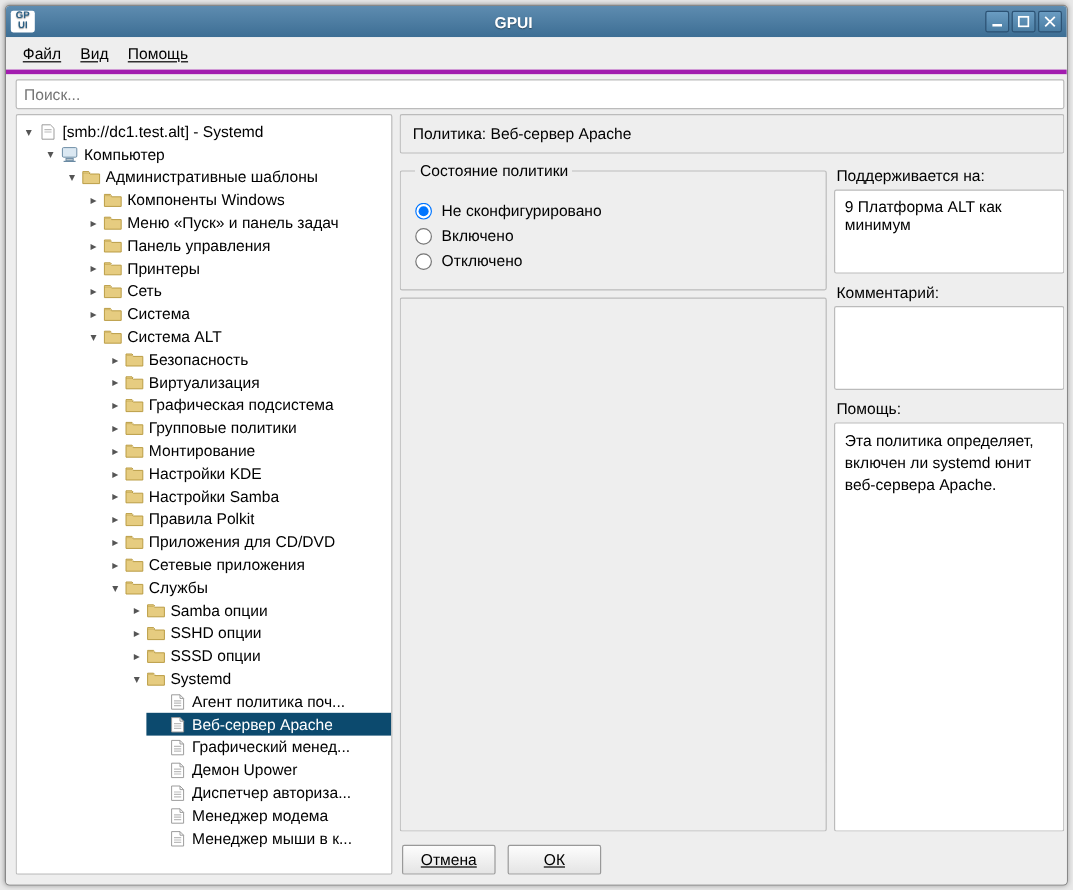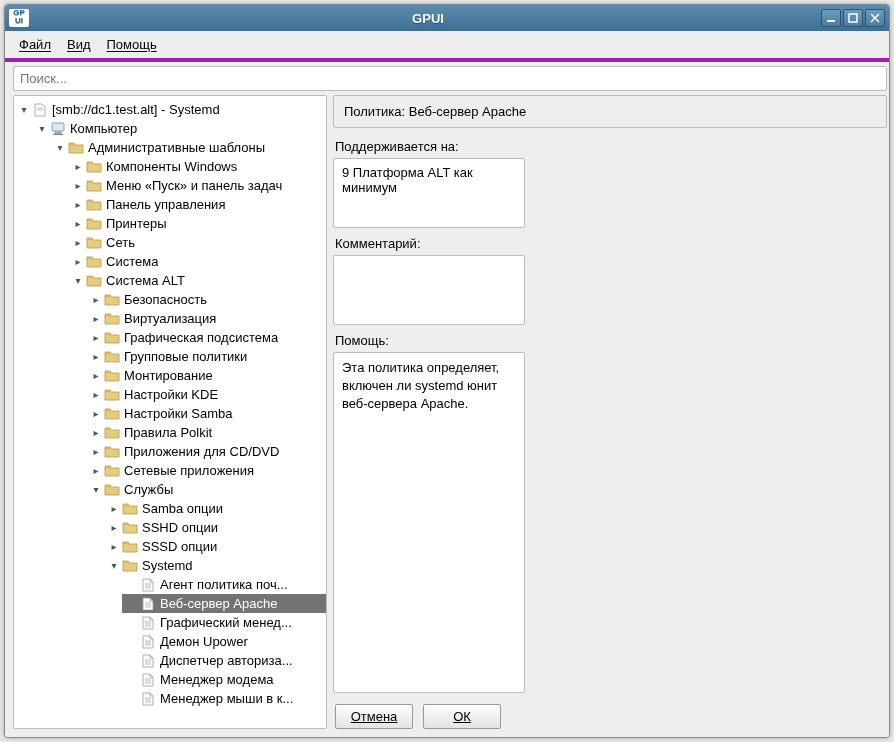--- a/index.html
+++ b/index.html
@@ -36,21 +36,21 @@
 .label-sm { padding: 4px 2px 0 2px; }
 .placeholder-box { flex:1; border:1px solid #bbb; border-radius:2px; background:#eeeeee; }
 .button-row { display: flex; gap: 10px; padding: 4px 2px 0 2px; }
 .btn { min-width: 78px; padding: 4px 14px; background: linear-gradient(#fdfdfd,#e4e4e4); border: 1px solid #999; border-radius: 2px; text-align: center; cursor: default; }
 .btn span.ul { text-decoration: underline; }
 
 .tree { list-style: none; }
 .tree ul { list-style: none; padding-left: 18px; }
 .tree li { white-space: nowrap; }
 .row { display: flex; align-items: center; height: 19px; padding-left: 4px; cursor: default; }
-.row.selected { background: #737373; color: #fff; }
+.row.selected { background: #0c4a6e; color: #fff; }
 .exp { width: 12px; text-align: center; color: #555; font-size: 10px; display:inline-block;}
 .row.selected .exp { color:#fff; }
 .exp.none { visibility: hidden; }
 .icon { width: 16px; height: 14px; margin: 0 4px 0 2px; display:inline-flex; align-items:center; justify-content:center;}
 .tree .lbl { overflow: hidden; text-overflow: ellipsis; }
 </style>
 </head>
 <body>
 
 <div class="window">
@@ -508,20 +508,38 @@
                     </li>
                   </ul>
                 </li>
               </ul>
             </li>
           </ul>
       </div>
       <div class="right-pane">
         <div class="policy-title">Политика: Веб-сервер Apache</div>
         <div class="mid-row">
+          <div class="state-col">
+            <fieldset class="group">
+              <legend>Состояние политики</legend>
+              <label class="radio-row">
+                  <input type="radio" name="st" checked="" style="">
+                  <span>Не сконфигурировано</span>
+                </label>
+              <label class="radio-row">
+                  <input type="radio" name="st" style="">
+                  <span>Включено</span>
+                </label>
+              <label class="radio-row">
+                  <input type="radio" name="st" style="">
+                  <span>Отключено</span>
+                </label>
+            </fieldset>
+            <div class="placeholder-box"></div>
+          </div>
           <div class="right-col">
             <div class="label-sm">Поддерживается на:</div>
             <div class="textbox supp">9 Платформа ALT как минимум</div>
             <div class="label-sm">Комментарий:</div>
             <div class="textbox comment"></div>
             <div class="label-sm">Помощь:</div>
             <div class="textbox help">Эта политика определяет, включен ли systemd юнит веб-сервера Apache.</div>
           </div>
         </div>
         <div class="button-row">

